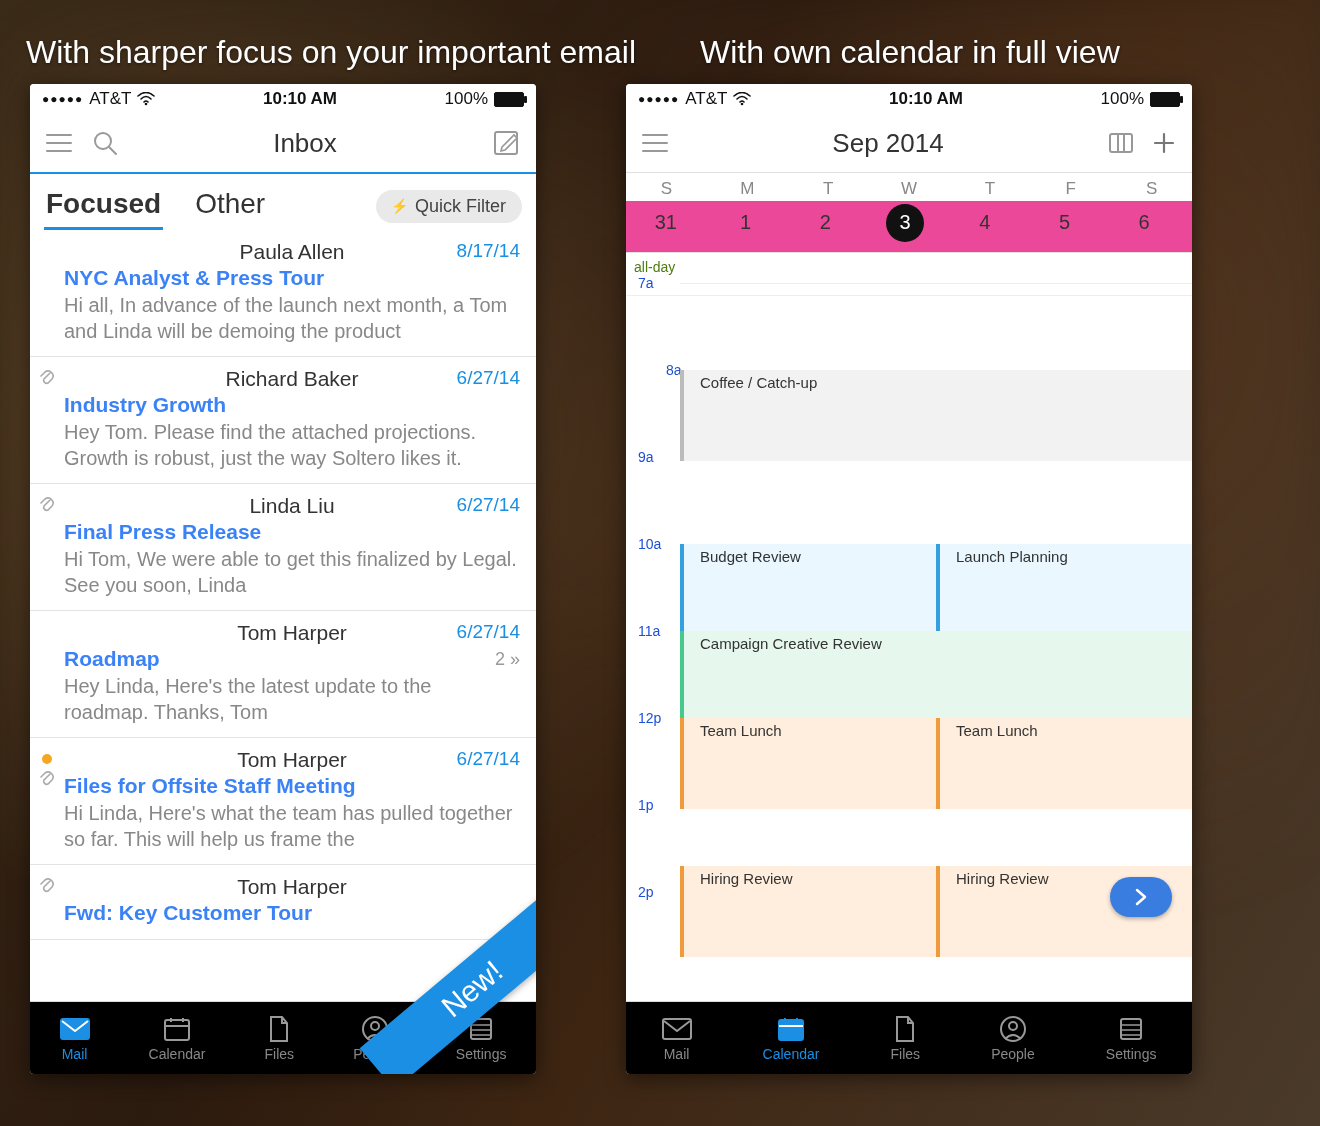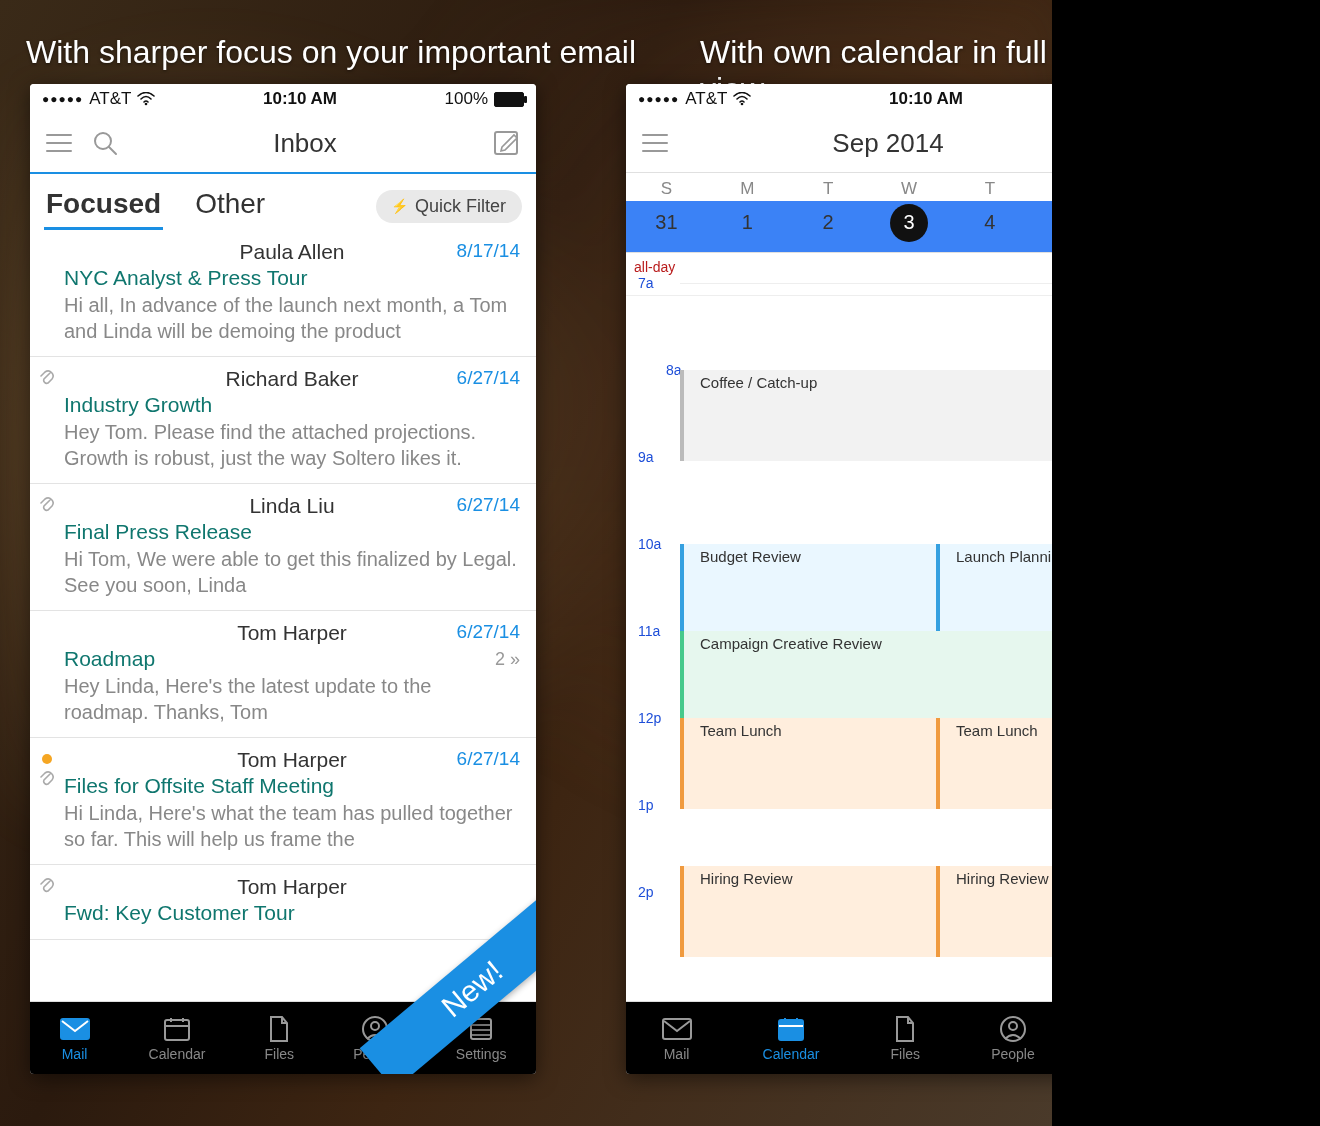--- a/index.html
+++ b/index.html
@@ -1,16 +1,16 @@
 <!DOCTYPE html>
 <html><head>
 <meta charset="utf-8">
 <style>
   html,body{margin:0;padding:0;width:1320px;height:1126px;font-family:-apple-system,"Segoe UI",Helvetica,Arial,sans-serif;background:#000;}
-  .bg{width:1052px;height:1126px;background:linear-gradient(120deg,#3a2a18 0%,#2b1a0e 40%,#3d2512 60%,#4a3a2a 100%);position:relative;overflow:hidden;}
+  .bg{width:1320px;height:1126px;background:linear-gradient(120deg,#3a2a18 0%,#2b1a0e 40%,#3d2512 60%,#4a3a2a 100%);position:relative;overflow:hidden;}
   .bg::before{content:"";position:absolute;inset:0;background:radial-gradient(circle at 20% 40%,rgba(255,200,120,.25),transparent 40%),radial-gradient(circle at 80% 30%,rgba(120,80,50,.3),transparent 45%);filter:blur(20px);}
   .caption{position:absolute;top:34px;color:#fff;font-size:32px;font-weight:300;text-shadow:0 1px 3px rgba(0,0,0,.5);}
   .cap-left{left:26px;}
   .cap-right{left:700px;}
   .phone{position:absolute;top:84px;width:506px;height:990px;background:#f9f9f9;border-radius:4px;box-shadow:0 4px 20px rgba(0,0,0,.5);overflow:hidden;display:flex;flex-direction:column;}
   .phone-left{left:30px;}
   .phone-right{left:626px;width:566px;}
 
   .statusbar{height:30px;background:#fff;display:flex;align-items:center;justify-content:space-between;padding:0 12px;font-size:17px;color:#111;font-weight:500;}
   .sb-left{display:flex;align-items:center;gap:6px;}
@@ -30,46 +30,46 @@
   .tab{font-size:28px;color:#333;padding:6px 2px 10px 2px;position:relative;cursor:pointer;}
   .tab.active{font-weight:600;}
   .tab.active::after{content:"";position:absolute;left:0;right:0;bottom:0;height:3px;background:#1a8fe3;}
   .quick-filter{margin-left:auto;background:#e9e9e9;border-radius:18px;padding:6px 16px;font-size:18px;color:#444;display:flex;align-items:center;gap:6px;}
   .bolt{font-size:14px;}
 
   .list{flex:1;overflow:hidden;background:#fff;}
   .msg{padding:10px 16px 12px 34px;border-bottom:1px solid #e3e3e3;position:relative;}
   .msg .from{font-size:21px;color:#333;text-align:center;}
   .msg .date{position:absolute;right:16px;top:10px;color:#1a8fe3;font-size:19px;}
-  .msg .subj{font-size:21px;font-weight:400;color:#0f766e;margin:2px 0;}
+  .msg .subj{font-size:21px;font-weight:700;color:#3b82f6;margin:2px 0;}
   .msg .prev{font-size:20px;color:#888;line-height:1.3;}
   .clip{position:absolute;left:8px;top:12px;color:#999;}
   .dot{position:absolute;left:12px;top:16px;width:10px;height:10px;border-radius:50%;background:#f5a623;}
   .thread{position:absolute;right:16px;top:38px;color:#999;font-size:18px;}
 
   .ribbon{position:absolute;right:-60px;bottom:58px;background:#1a8fe3;color:#fff;font-size:30px;font-weight:500;padding:10px 90px;transform:rotate(-40deg);box-shadow:0 2px 6px rgba(0,0,0,.3);}
 
   .tabbar{height:72px;background:#000000;border-top:1px solid #ddd;display:flex;justify-content:space-around;align-items:center;}
   .tb-item{display:flex;flex-direction:column;align-items:center;gap:3px;font-size:14px;color:#888;cursor:pointer;}
   .tb-item.active{color:#1a8fe3;}
   .tb-ico{height:28px;display:flex;align-items:center;justify-content:center;}
 
   
   .cal-nav{height:58px;background:#fff;border-bottom:1px solid #e0e0e0;display:flex;align-items:center;padding:0 16px;gap:18px;}
   .cal-title{flex:1;text-align:center;font-size:26px;color:#333;}
   .dow{display:flex;background:#fff;padding:6px 0 2px 0;}
   .dow span{flex:1;text-align:center;color:#888;font-size:17px;}
-  .dates{display:flex;background:#3b82f6;padding:2px 0 10px 0;border-bottom:1px solid #e0e0e0;}
+  .dates{display:flex;background:#ec4899;padding:2px 8px 10px 0;border-bottom:1px solid #e0e0e0;}
   .dates span{flex:1;text-align:center;color:#333;font-size:20px;position:relative;padding:8px 0;}
   .dates span.sel{color:#fff;}
   .dates span.sel::before{content:"";position:absolute;left:50%;top:50%;width:38px;height:38px;background:#111;border-radius:50%;transform:translate(-50%,-50%);z-index:-1;}
   .dates span{z-index:1;}
 
   .grid{flex:1;position:relative;background:#fff;overflow:hidden;}
-  .allday{height:30px;border-bottom:1px solid #eee;font-size:14px;color:#b91c1c;padding:6px 8px;}
+  .allday{height:30px;border-bottom:1px solid #eee;font-size:14px;color:#4d7c0f;padding:6px 8px;}
   .hours{position:absolute;left:0;top:30px;bottom:0;width:54px;}
   .hour-lbl{position:absolute;left:0;width:48px;text-align:left;font-size:14px;color:#1d4ed8;padding-right:6px;transform:translateY(-8px);margin-left:12px;}
   .slots{position:absolute;left:54px;right:0;top:30px;bottom:0;}
   .hline{position:absolute;left:0;right:0;border-top:1px solid #eee;}
   .event{position:absolute;font-size:15px;color:#333;padding:4px 16px;border-left:4px solid;overflow:hidden;}
   .ev-coffee{background:#f2f2f2;border-color:#bbb;}
   .ev-budget{background:#eaf7ff;border-color:#35a0e0;}
   .ev-launch{background:#eaf7ff;border-color:#35a0e0;}
   .ev-campaign{background:#e6f7ee;border-color:#46c98b;}
   .ev-lunch{background:#ffeedd;border-color:#f09a3e;}

